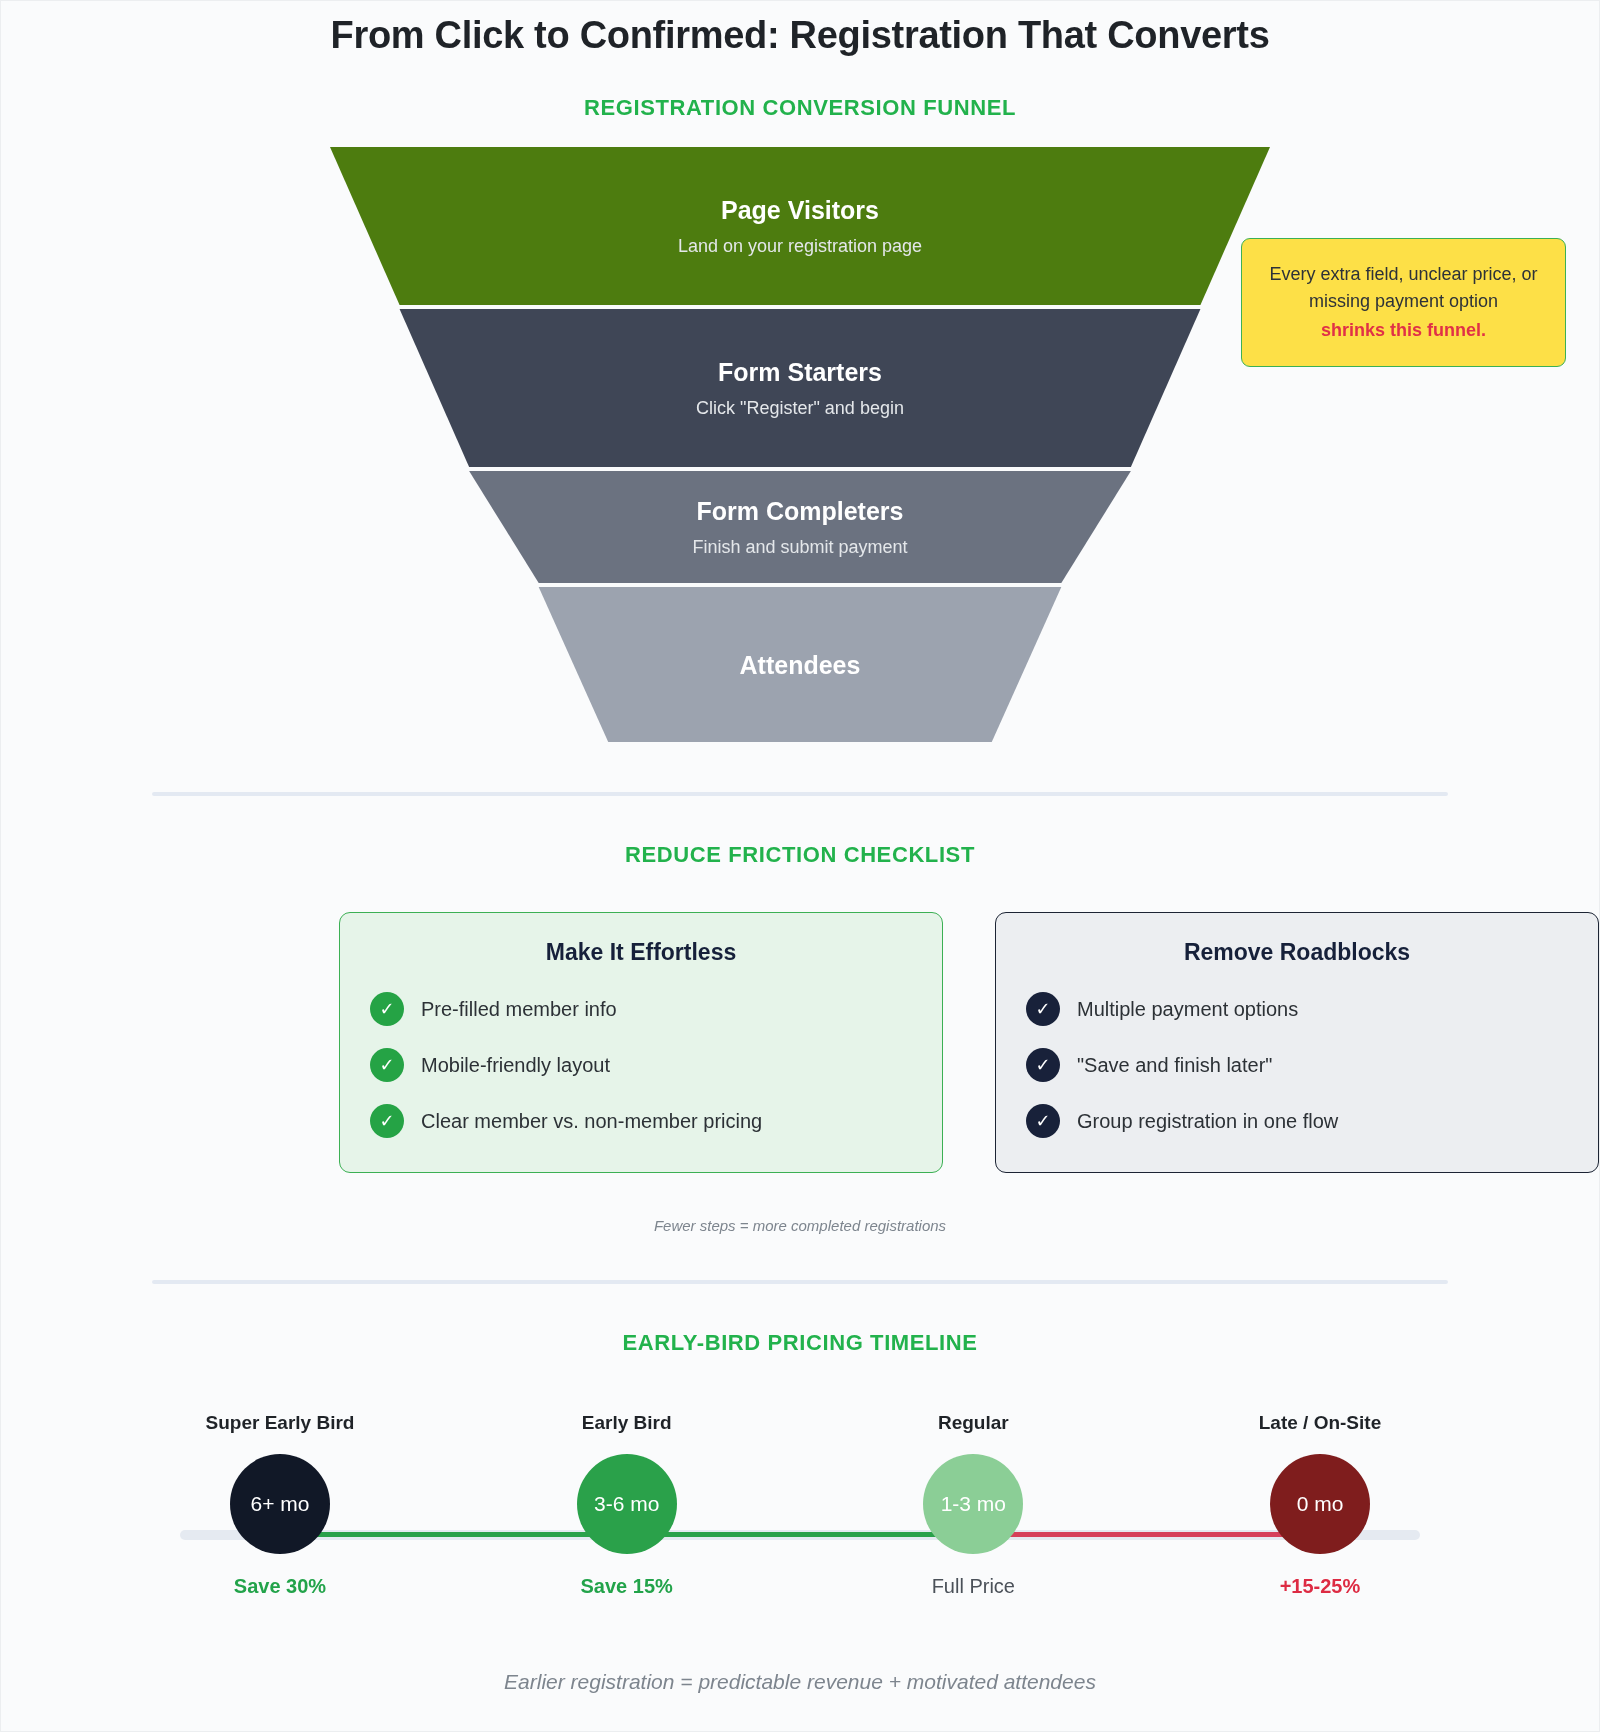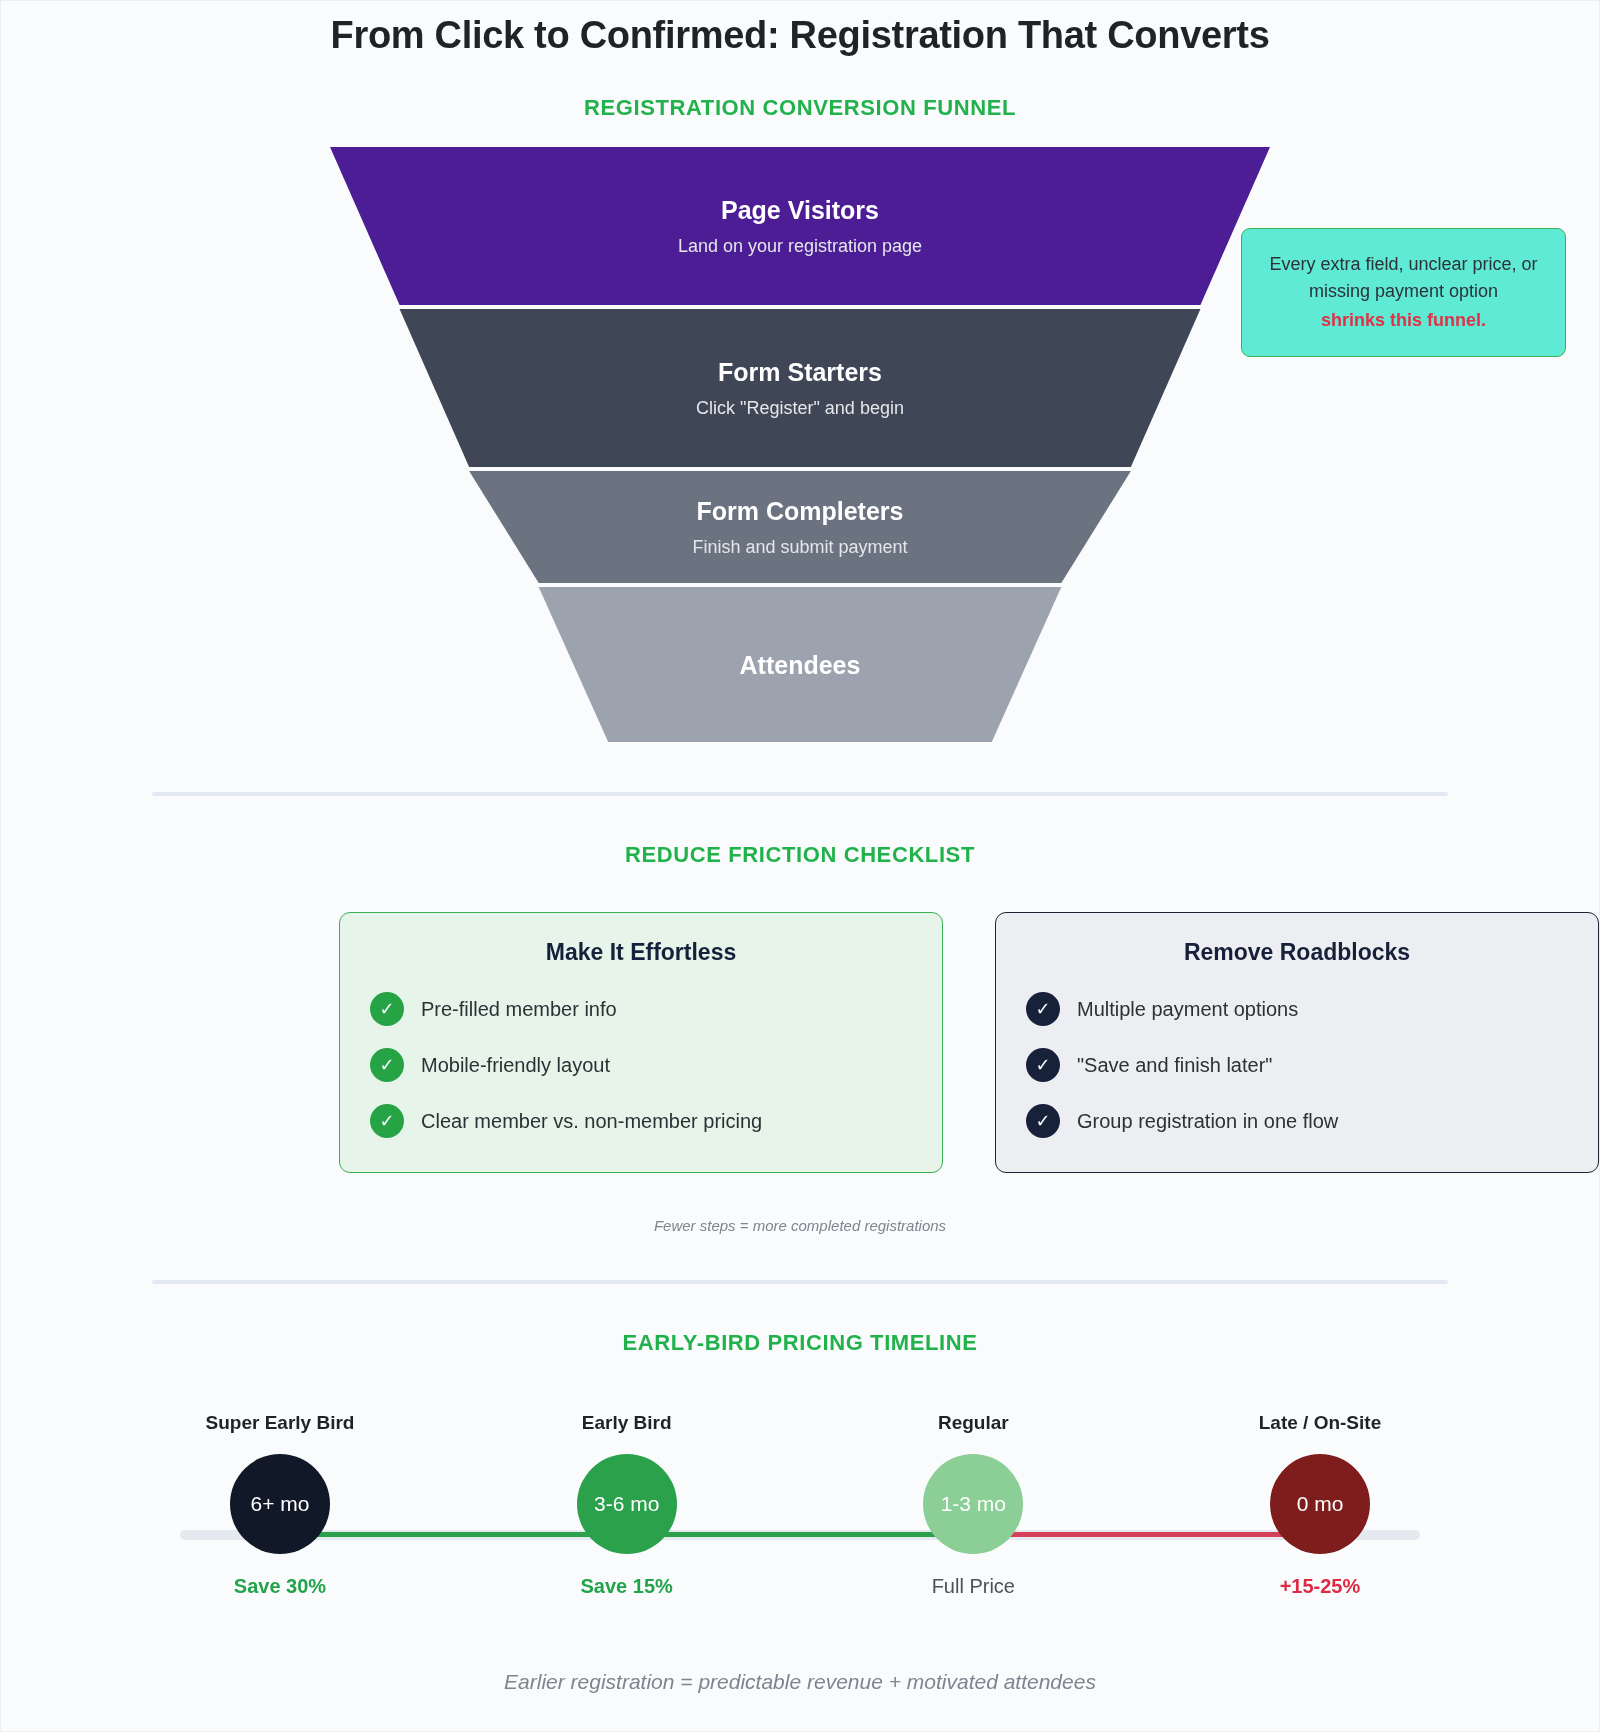--- a/index.html
+++ b/index.html
@@ -74,23 +74,23 @@
   .st2 { height: 158px; background: #3f4656;
          clip-path: polygon(7.4% 0%, 92.6% 0%, 85.2% 100%, 14.8% 100%); }
   .st3 { height: 112px; background: #6b7280;
          clip-path: polygon(14.8% 0%, 85.2% 0%, 77.8% 100%, 22.2% 100%); }
   .st4 { height: 155px; background: #9ca3af;
          clip-path: polygon(22.2% 0%, 77.8% 0%, 70.4% 100%, 29.6% 100%); }
 
   .callout {
     position: absolute;
     left: 1240px;
-    top: 81px;
+    top: 91px;
     width: 325px;
-    background: #5eead4;
+    background: #fde047;
     border: 1.6px solid #3cb054;
     border-radius: 9px;
     padding: 22px 16px;
     text-align: center;
     font-size: 18px;
     line-height: 1.48;
     color: #2d3238;
   }
   .callout .accent {
     display: block;
@@ -230,21 +230,21 @@
 <body>
 
 <div class="page">
 
   <h1 class="main-title">From Click to Confirmed: Registration That Converts</h1>
 
   <div class="section-head">REGISTRATION CONVERSION FUNNEL</div>
 
   <div class="funnel-wrap">
     <div class="funnel">
-      <div class="stage st1" style="background: #4c1d95;">
+      <div class="stage st1" style="background: #4d7c0f;">
         <div class="s-title">Page Visitors</div>
         <div class="s-sub">Land on your registration page</div>
       </div>
       <div class="stage st2" style="background: rgb(63, 70, 86);">
         <div class="s-title">Form Starters</div>
         <div class="s-sub">Click "Register" and begin</div>
       </div>
       <div class="stage st3" style="background: rgb(107, 114, 128);">
         <div class="s-title">Form Completers</div>
         <div class="s-sub">Finish and submit payment</div>

